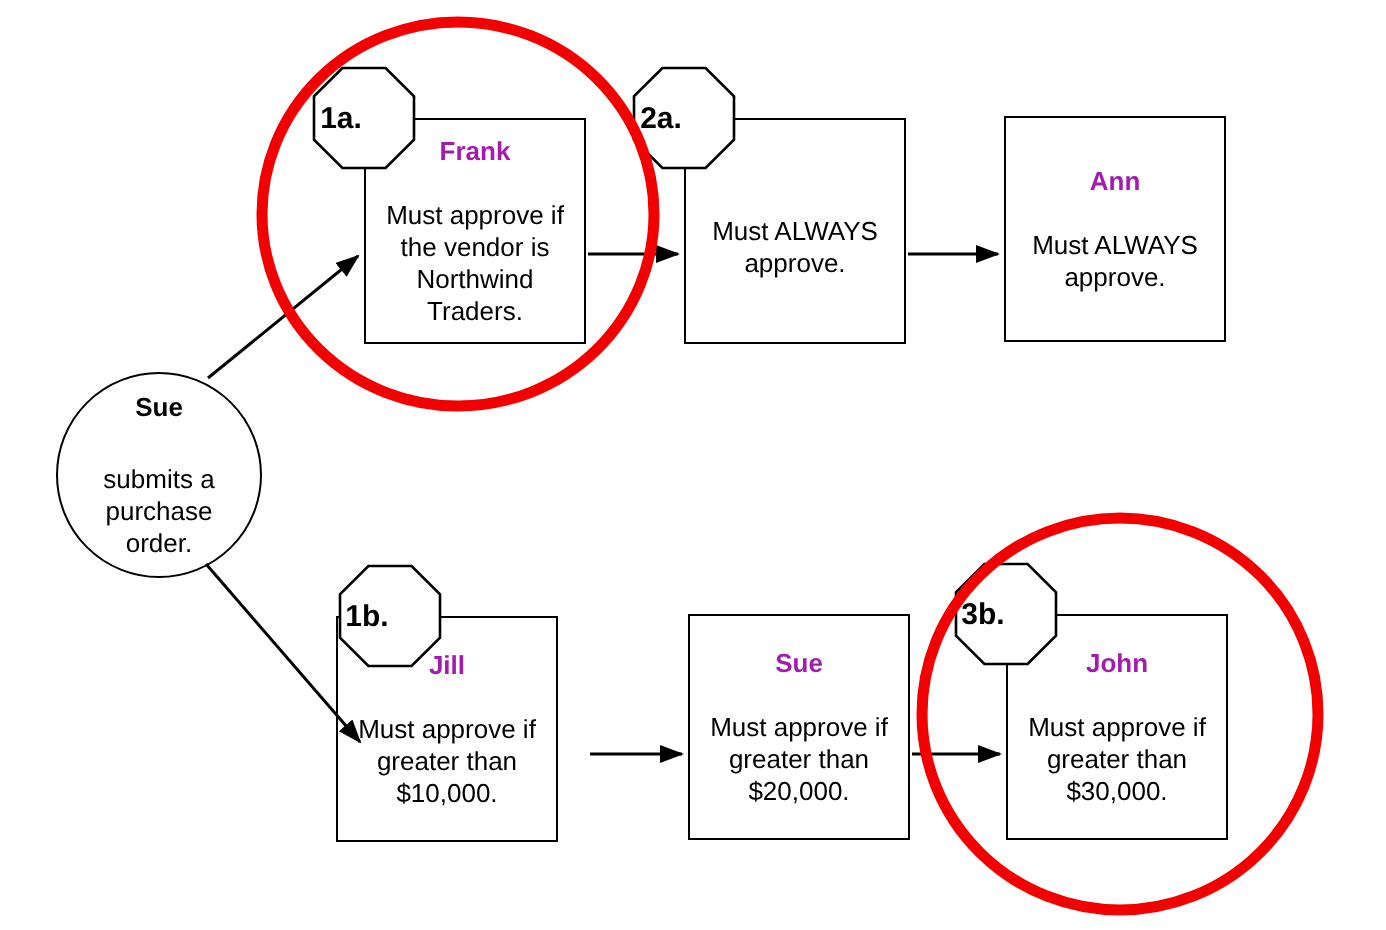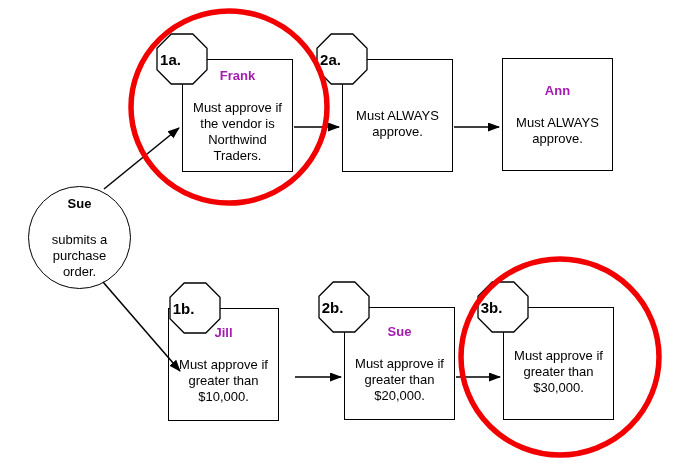--- a/index.html
+++ b/index.html
@@ -153,20 +153,21 @@
 greater than
 $10,000.</div>
   </div>
   <div class="node" style="left:344px;top:307px">
     <div class="name">Sue</div>
     <div class="rule">Must approve if
 greater than
 $20,000.</div>
   </div>
   <div class="node" style="left:503px;top:307px">
+    <div class="name">John</div>
     <div class="rule">Must approve if
 greater than
 $30,000.</div>
   </div>
 
   <div class="badge" style="left:156px;top:33px">
     <svg width="52" height="52">
       <polygon class="oct" points="15.2,1 36.8,1 51,15.2 51,36.8 36.8,51 15.2,51 1,36.8 1,15.2"></polygon>
     </svg>
     <span class="badge-label">1a.</span>
@@ -175,26 +176,20 @@
     <svg width="52" height="52">
       <polygon class="oct" points="15.2,1 36.8,1 51,15.2 51,36.8 36.8,51 15.2,51 1,36.8 1,15.2"></polygon>
     </svg>
     <span class="badge-label">2a.</span>
   </div>
   <div class="badge" style="left:169px;top:282px">
     <svg width="52" height="52">
       <polygon class="oct" points="15.2,1 36.8,1 51,15.2 51,36.8 36.8,51 15.2,51 1,36.8 1,15.2"></polygon>
     </svg>
     <span class="badge-label">1b.</span>
-  </div>
-  <div class="badge" style="left:318px;top:281px">
-    <svg width="52" height="52">
-      <polygon class="oct" points="15.2,1 36.8,1 51,15.2 51,36.8 36.8,51 15.2,51 1,36.8 1,15.2"></polygon>
-    </svg>
-    <span class="badge-label">2b.</span>
   </div>
   <div class="badge" style="left:477px;top:281px">
     <svg width="52" height="52">
       <polygon class="oct" points="15.2,1 36.8,1 51,15.2 51,36.8 36.8,51 15.2,51 1,36.8 1,15.2"></polygon>
     </svg>
     <span class="badge-label">3b.</span>
   </div>
 
   <svg class="layer top" viewBox="0 0 693 465">
     <ellipse class="hl" cx="229" cy="107" rx="98" ry="96"></ellipse>

